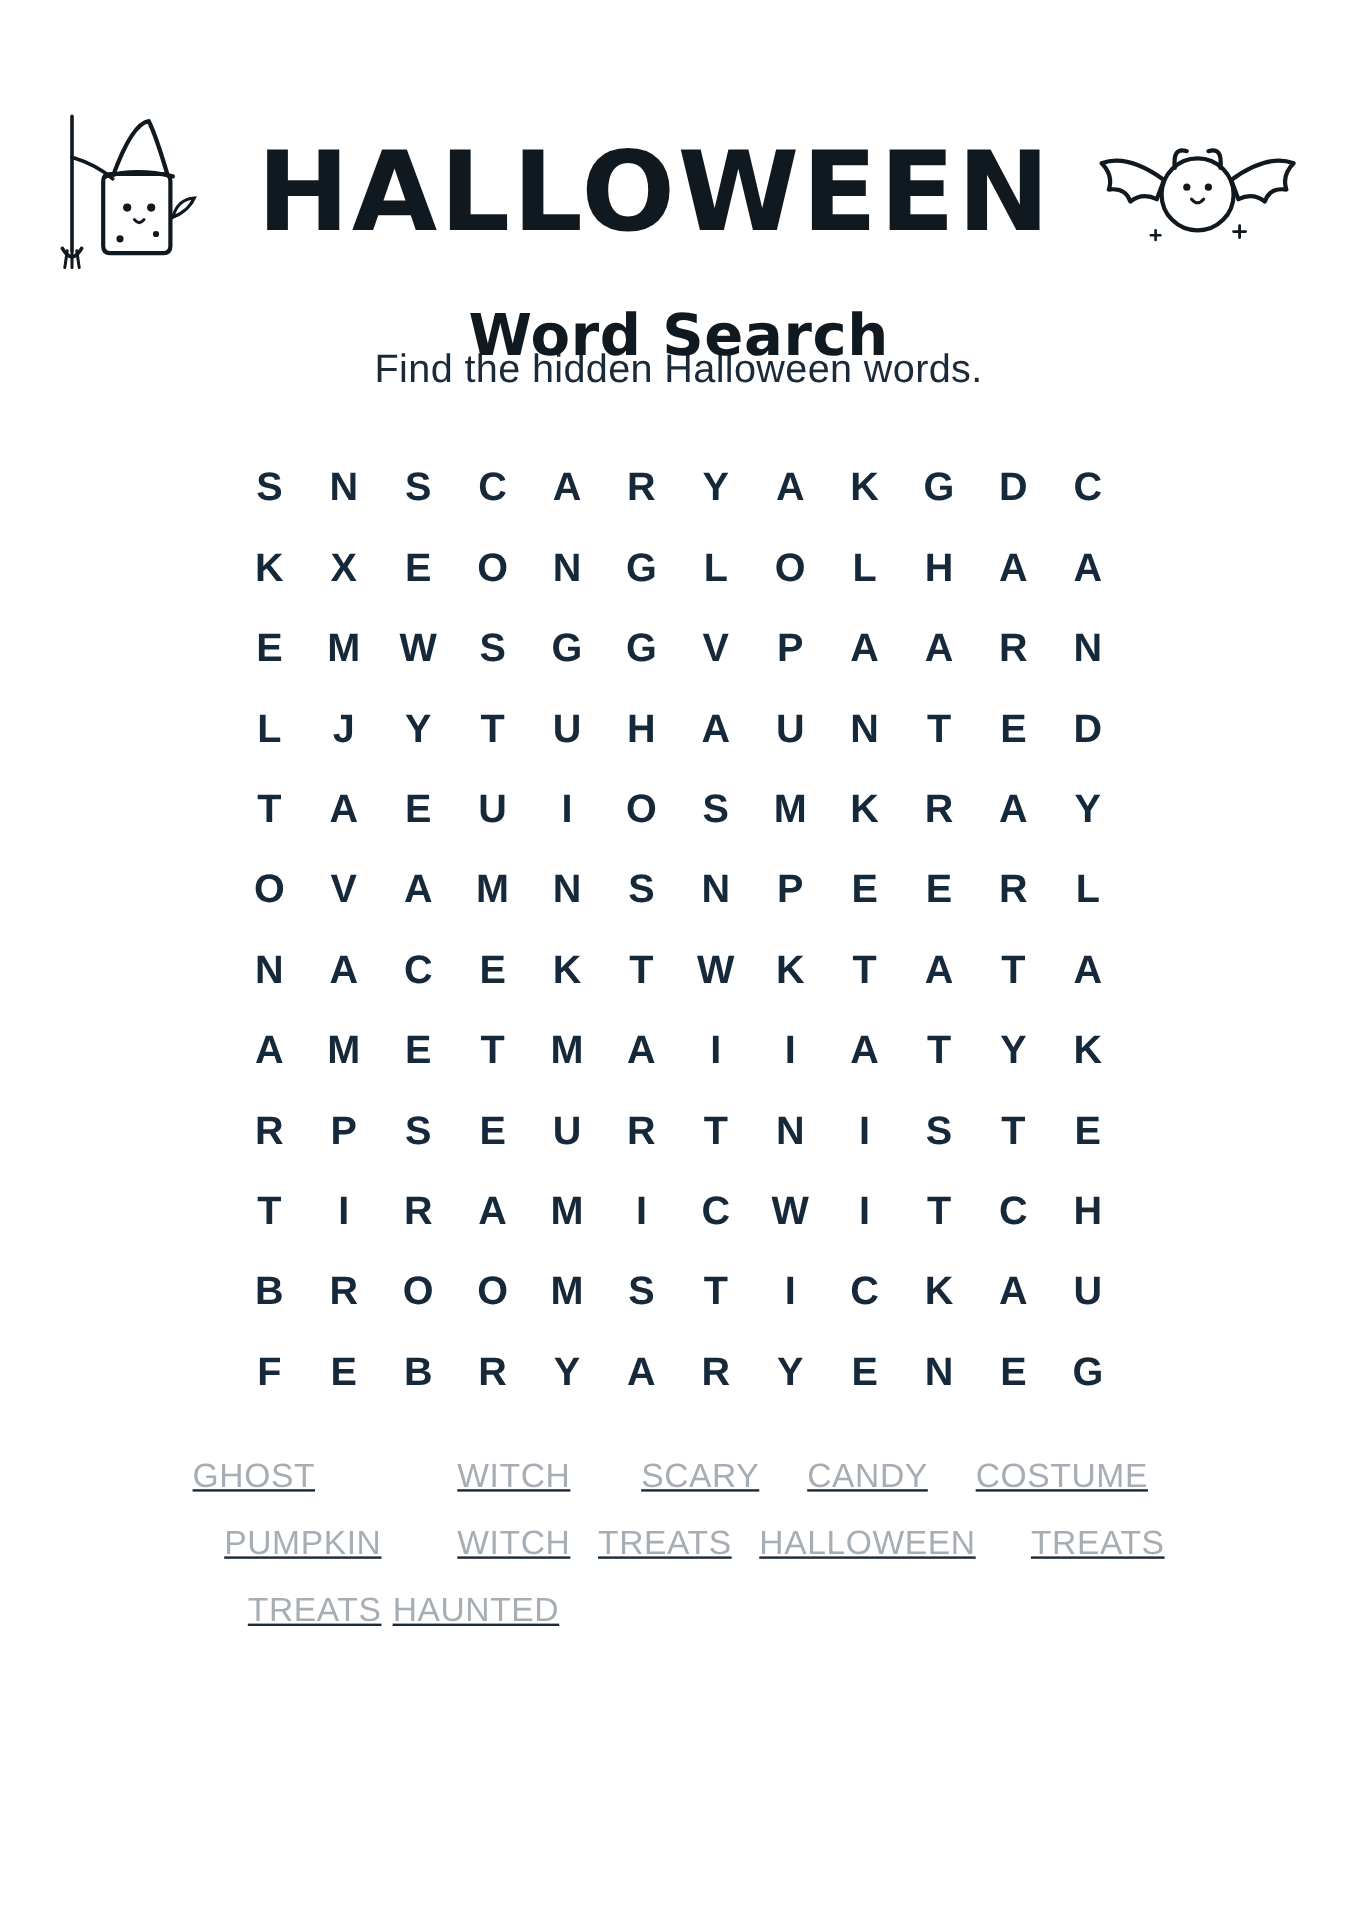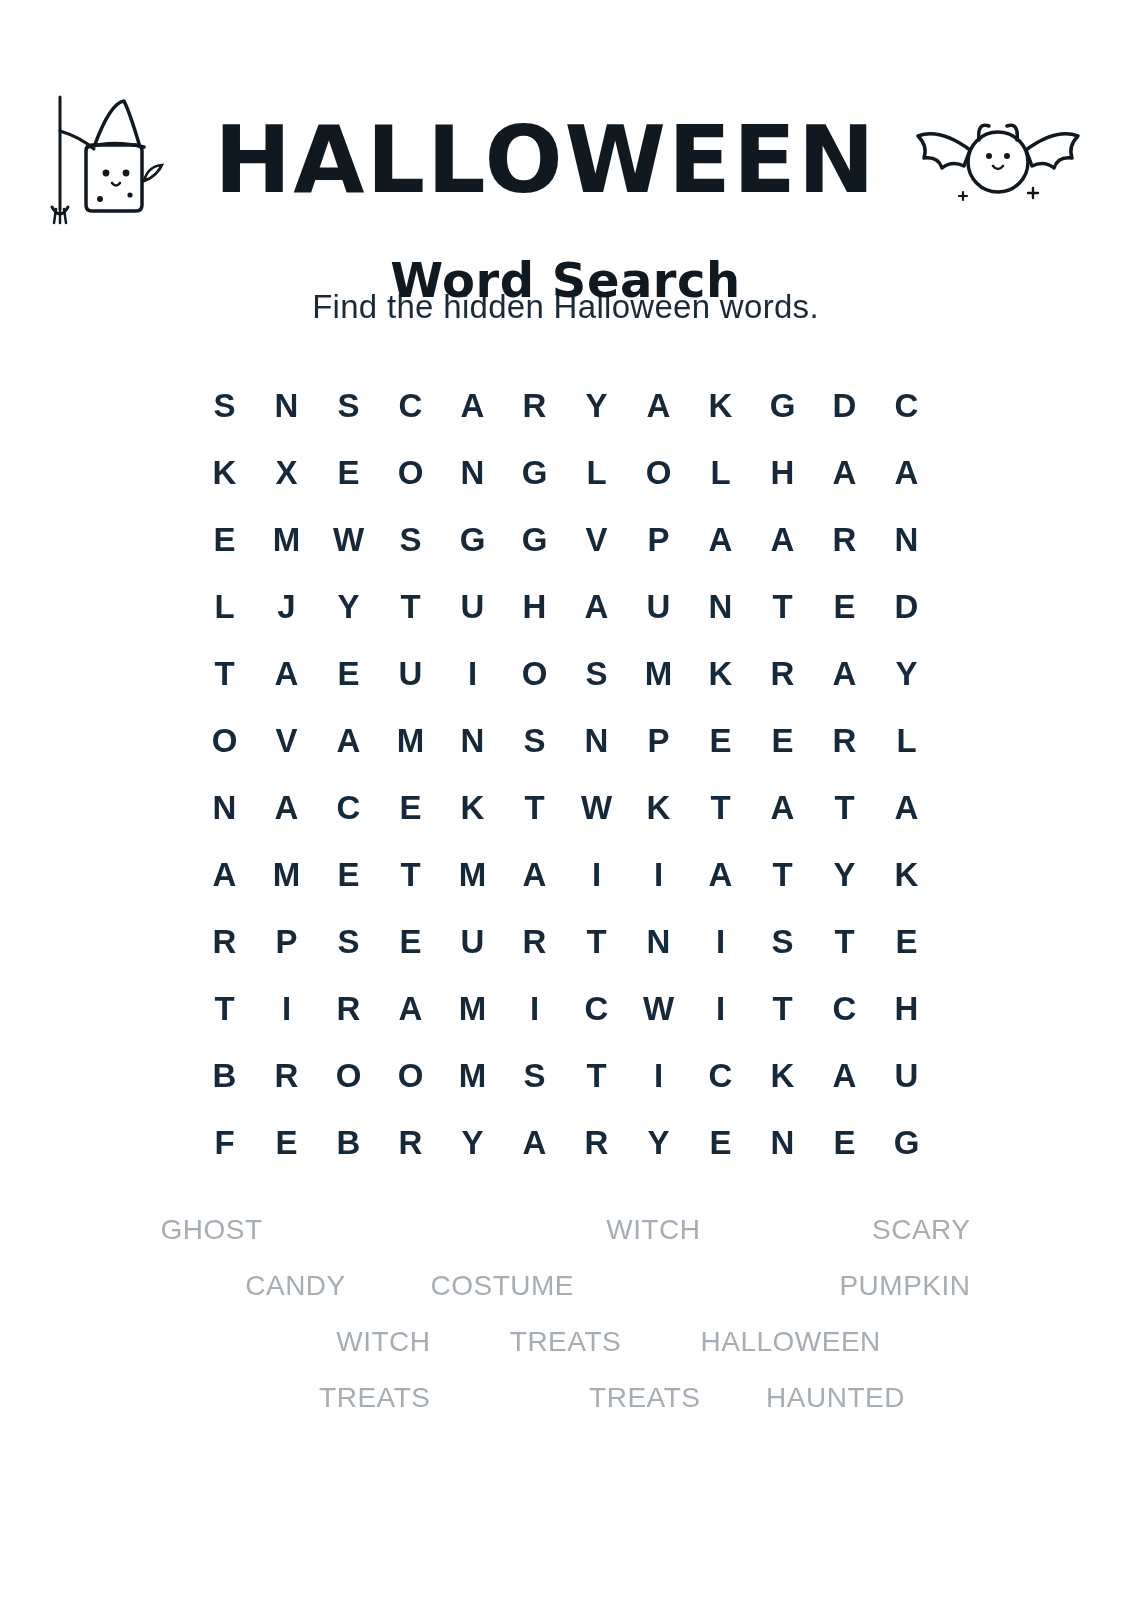--- a/index.html
+++ b/index.html
@@ -89,25 +89,26 @@
     font-weight: 700;
     color: #16293a;
     letter-spacing: 0;
     font-family: "Liberation Sans", sans-serif;
   }
 
   
   .words {
     margin-top: 38px;
     display: grid;
-    grid-template-columns: repeat(3, 1fr);
+    grid-template-columns: repeat(5, 1fr);
     width: 810px;
     margin-left: auto;
     margin-right: auto;
     row-gap: 24px;
+    text-decoration: underline;
   }
   .word {
     font-size: 28px;
     color: #a7adb4;
     font-weight: 400;
     letter-spacing: 0.5px;
     text-align: right;
     white-space: nowrap;
   }
   .words .col0 { text-align: left; }

